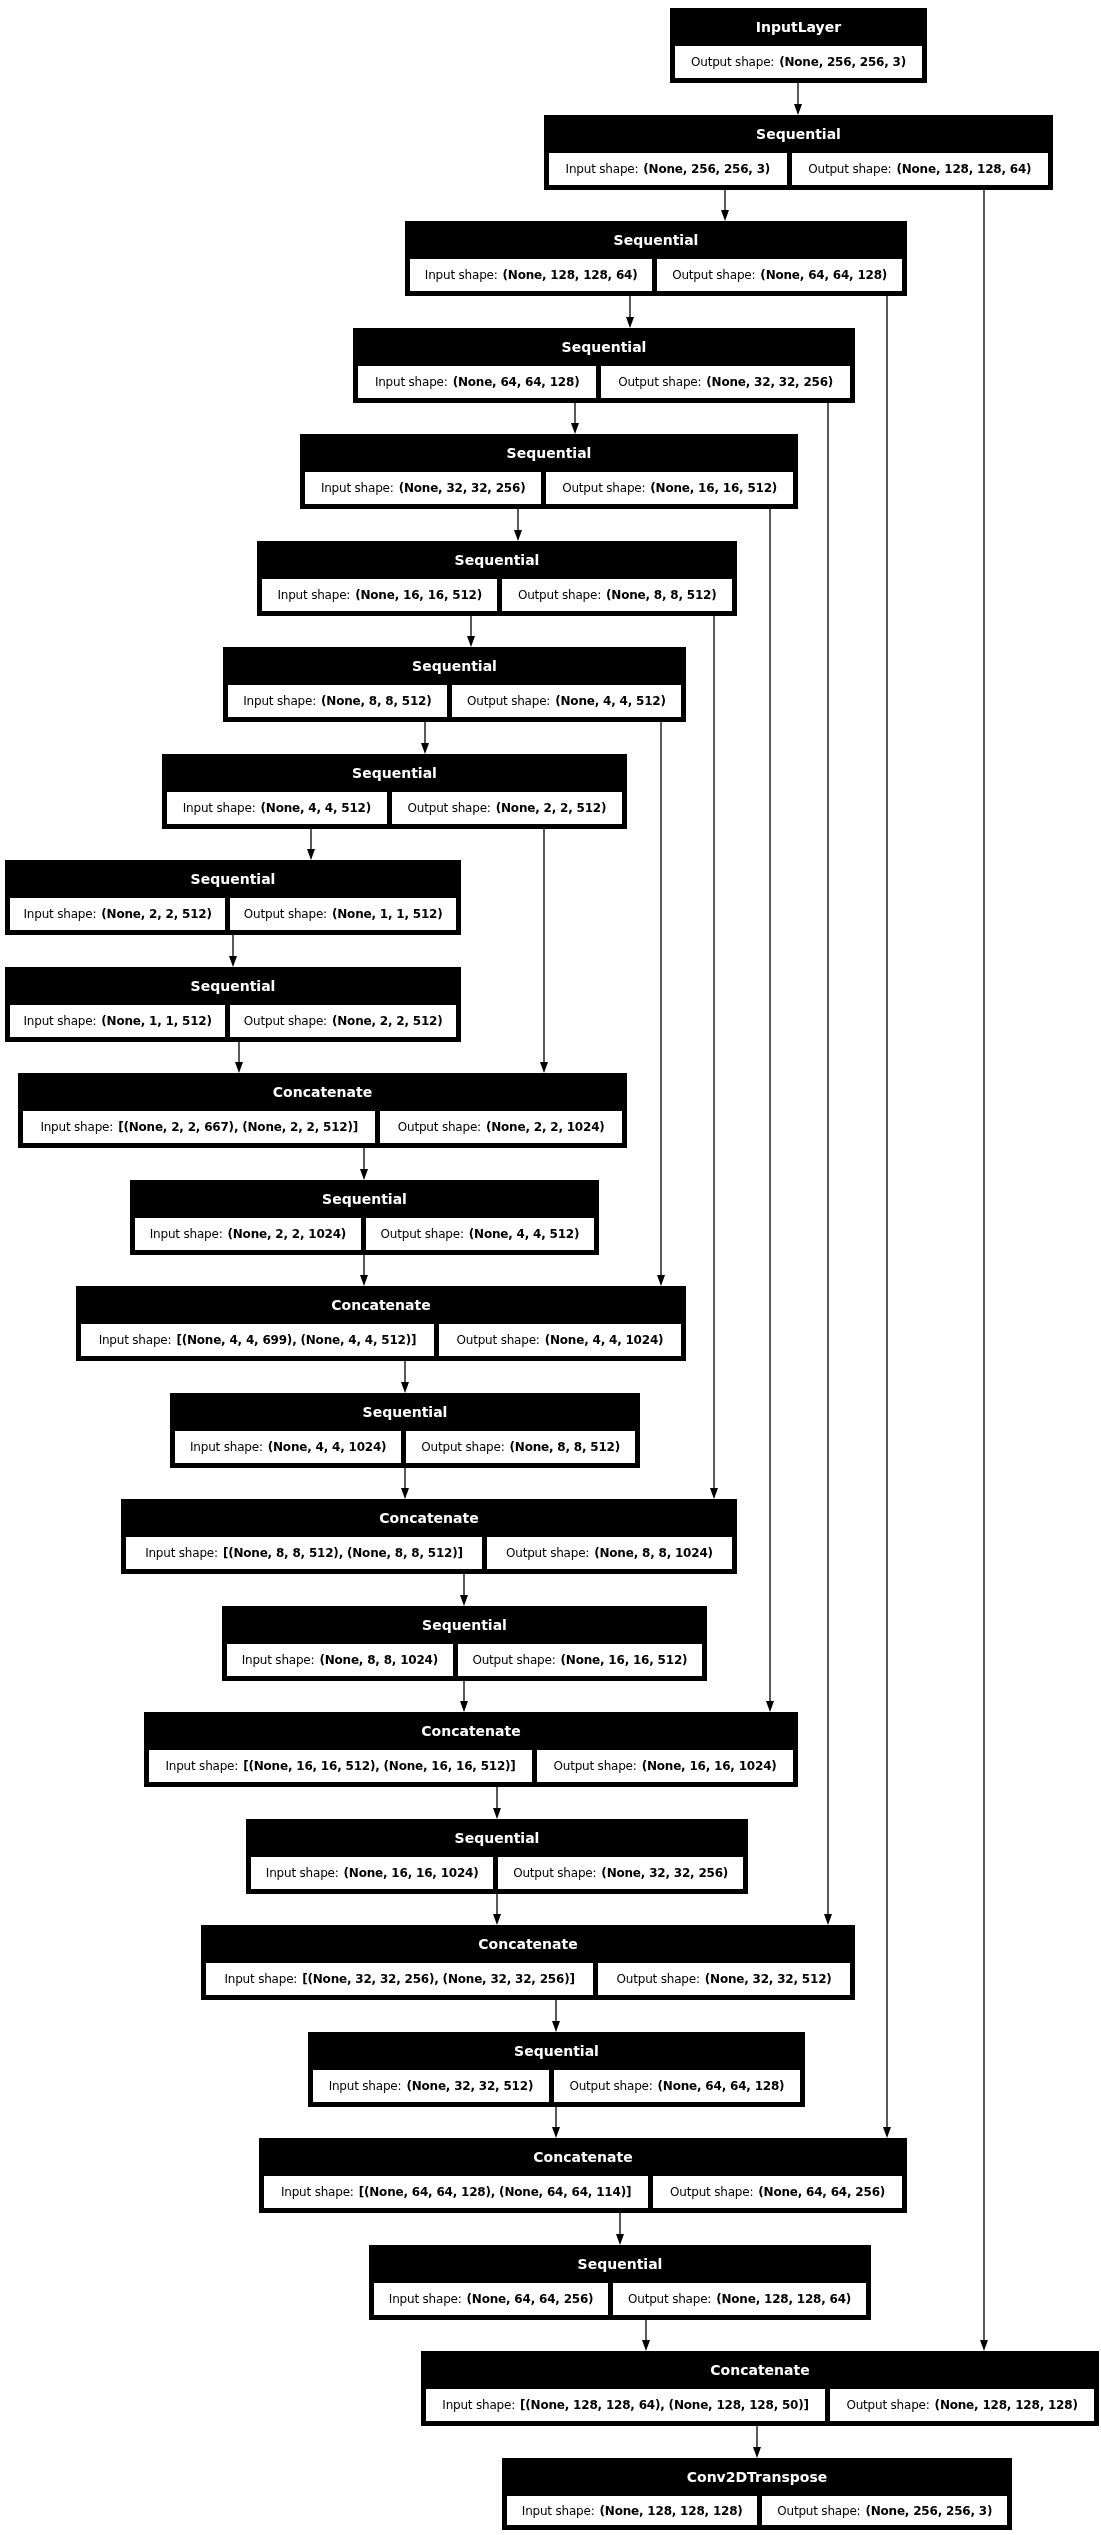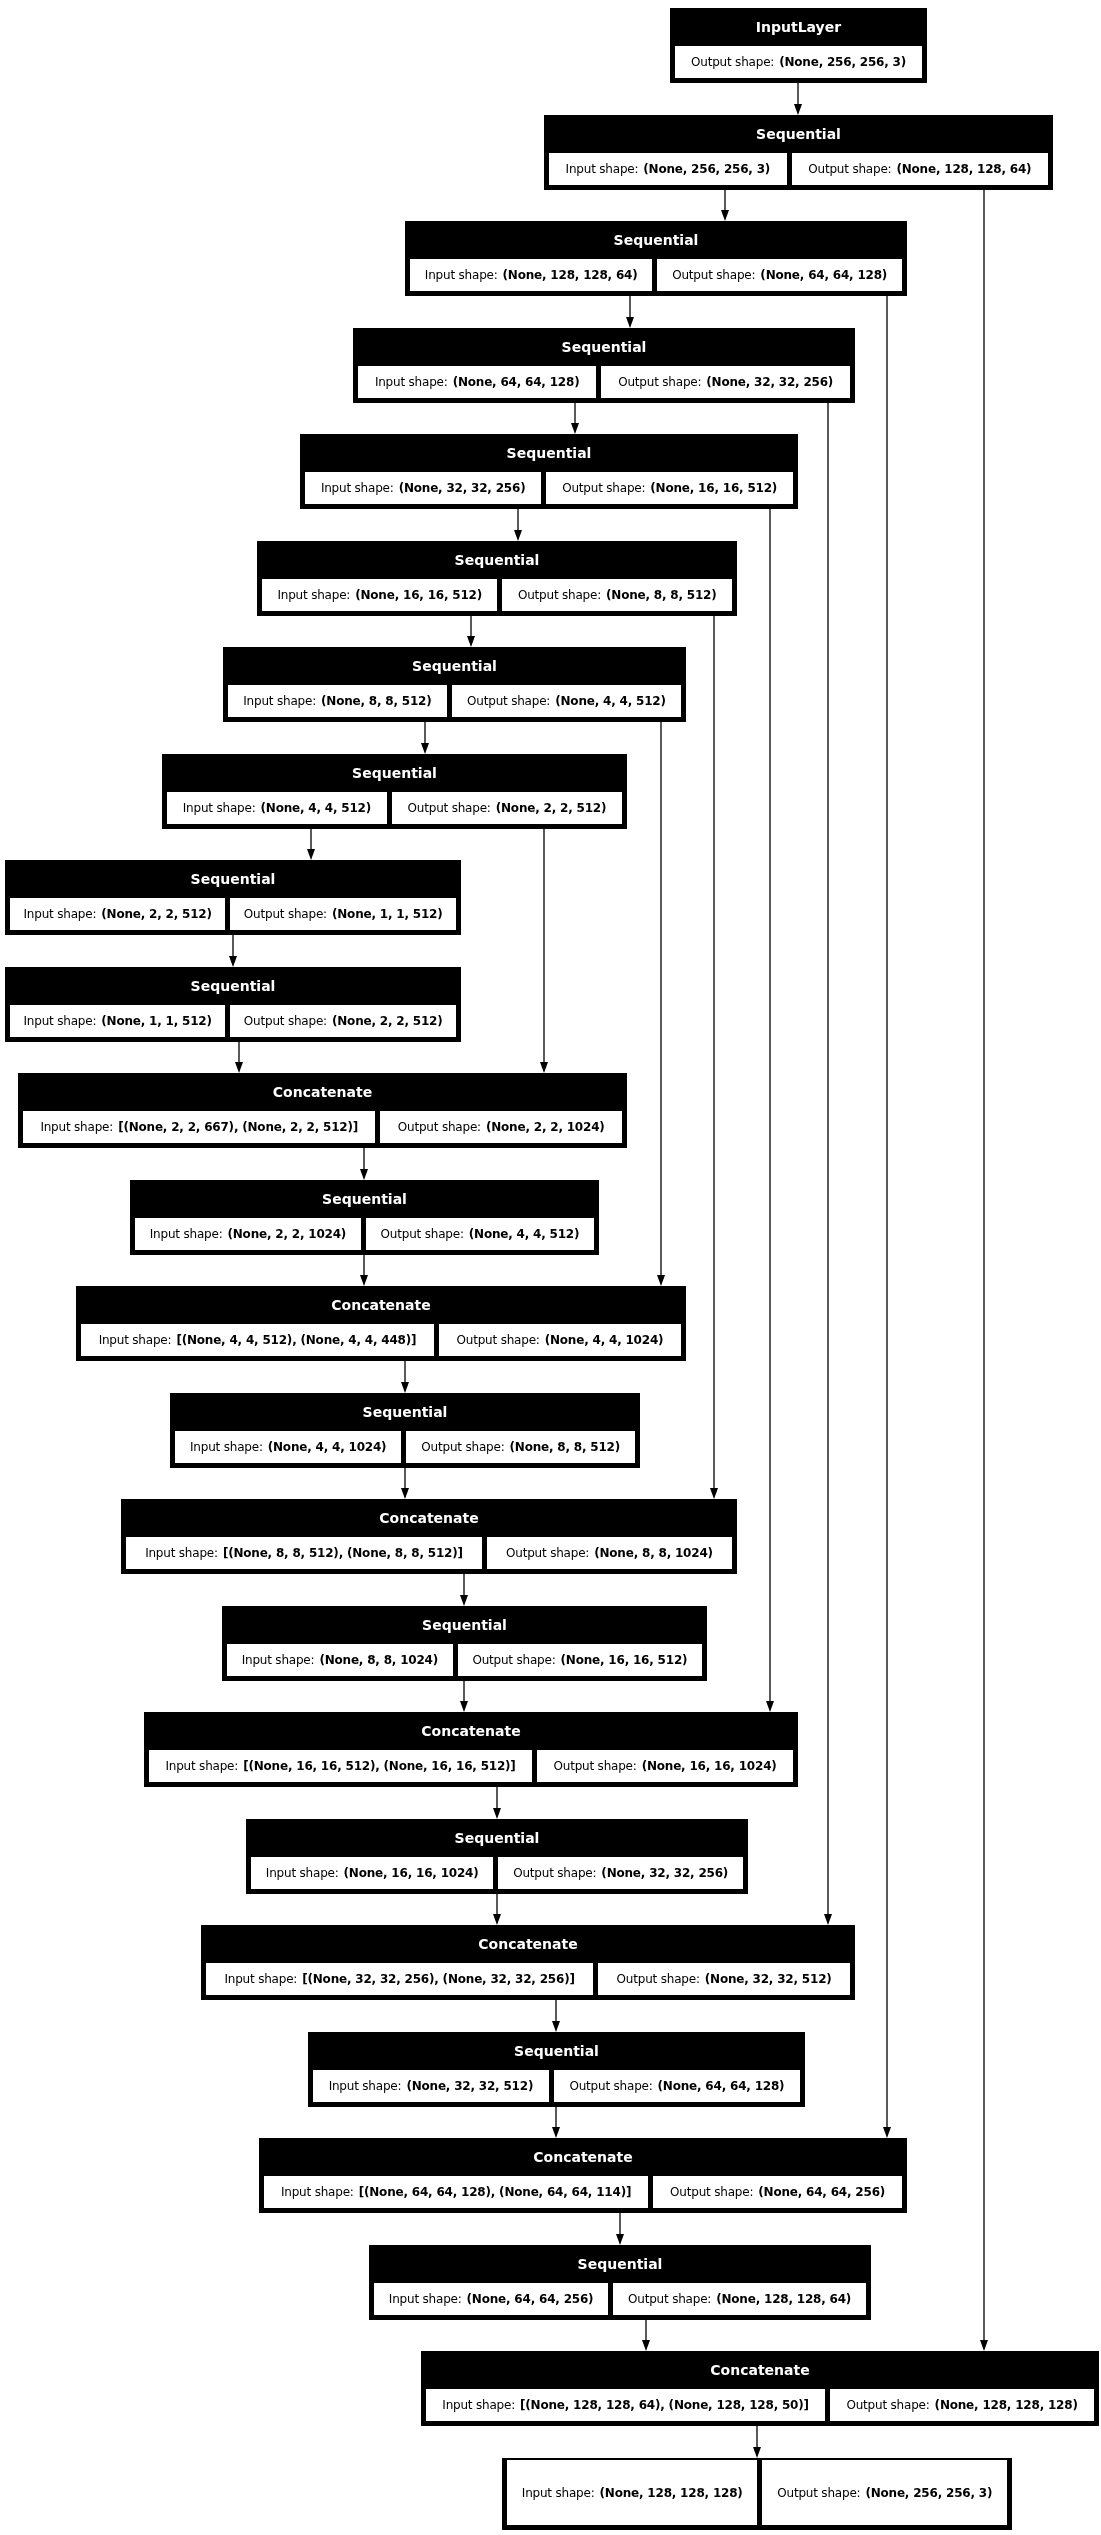--- a/index.html
+++ b/index.html
@@ -233,21 +233,21 @@
             <span class="pfx">Output shape:</span>
             <span class="val">(None, 4, 4, 512)</span>
           </div>
         </div>
       </div>
       <div class="node" style="left: 76px; top: 1286px; width: 610px; height: 75px; background: rgb(0, 0, 0);">
         <div class="hd" style="color: rgb(255, 255, 255);">Concatenate</div>
         <div class="bd">
           <div class="cell" style="background: rgb(255, 255, 255); color: rgb(0, 0, 0);">
             <span class="pfx">Input shape:</span>
-            <span class="val">[(None, 4, 4, 512), (None, 4, 4, 448)]</span>
+            <span class="val">[(None, 4, 4, 699), (None, 4, 4, 512)]</span>
           </div>
           <div class="cell" style="background: rgb(255, 255, 255); color: rgb(0, 0, 0);">
             <span class="pfx">Output shape:</span>
             <span class="val">(None, 4, 4, 1024)</span>
           </div>
         </div>
       </div>
       <div class="node" style="left: 170px; top: 1393px; width: 470px; height: 75px; background: rgb(0, 0, 0);">
         <div class="hd" style="color: rgb(255, 255, 255);">Sequential</div>
         <div class="bd">
@@ -372,20 +372,21 @@
             <span class="pfx">Input shape:</span>
             <span class="val">[(None, 128, 128, 64), (None, 128, 128, 50)]</span>
           </div>
           <div class="cell" style="background: rgb(255, 255, 255); color: rgb(0, 0, 0);">
             <span class="pfx">Output shape:</span>
             <span class="val">(None, 128, 128, 128)</span>
           </div>
         </div>
       </div>
       <div class="node" style="left: 502px; top: 2458px; width: 510px; height: 72px; background: rgb(0, 0, 0);">
+        <div class="hd" style="color: rgb(255, 255, 255);">Conv2DTranspose</div>
         <div class="bd">
           <div class="cell" style="background: rgb(255, 255, 255); color: rgb(0, 0, 0);">
             <span class="pfx">Input shape:</span>
             <span class="val">(None, 128, 128, 128)</span>
           </div>
           <div class="cell" style="background: rgb(255, 255, 255); color: rgb(0, 0, 0);">
             <span class="pfx">Output shape:</span>
             <span class="val">(None, 256, 256, 3)</span>
           </div>
         </div>

